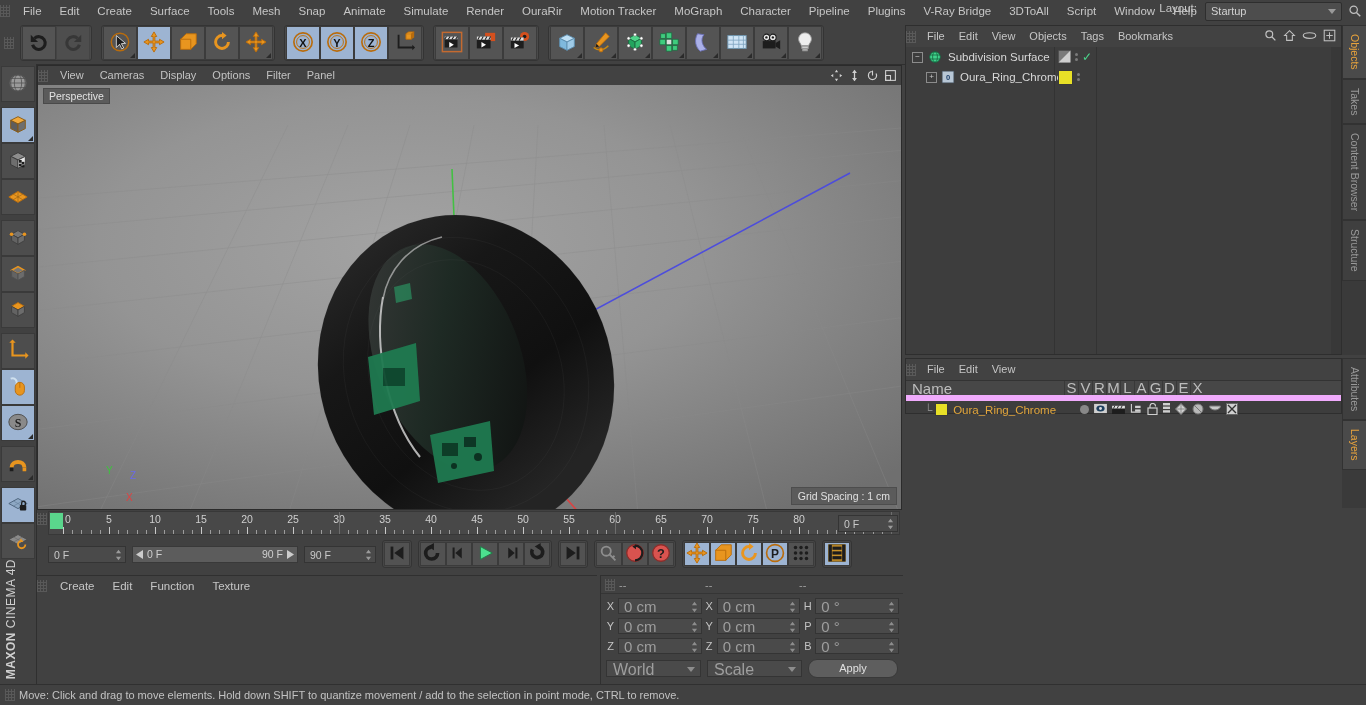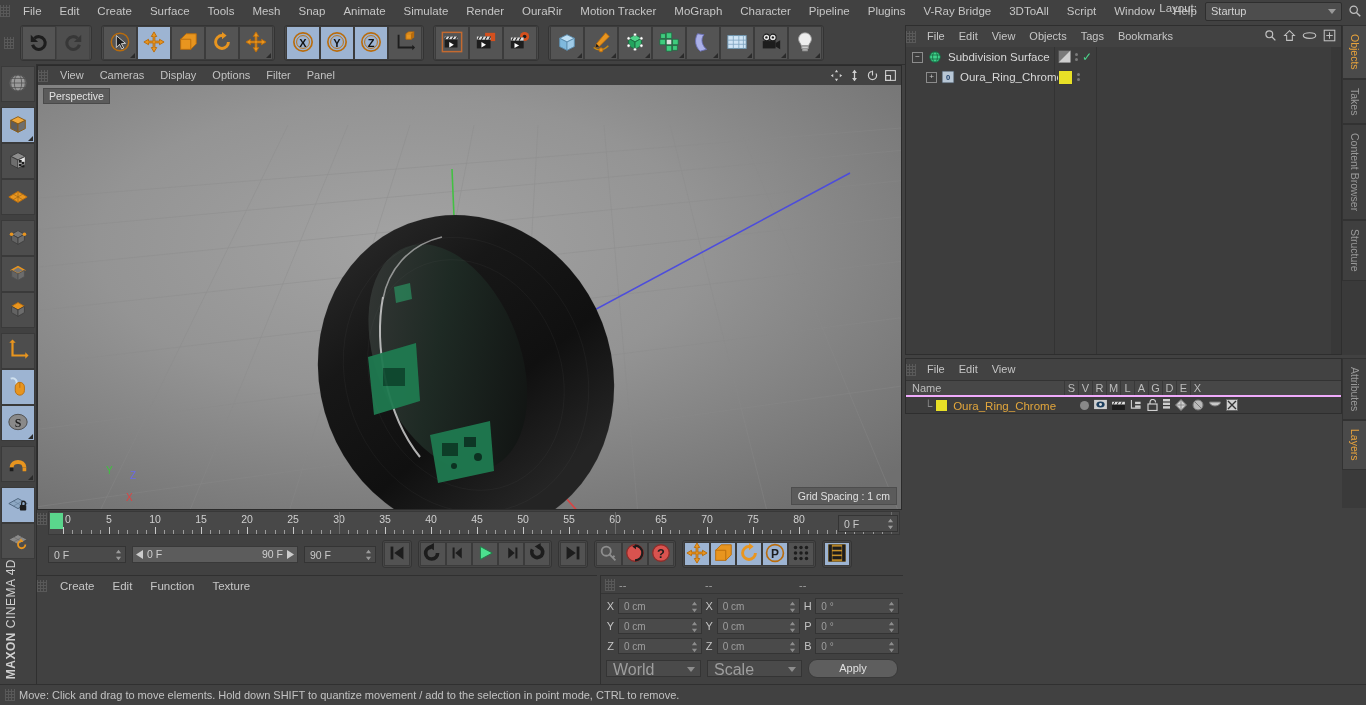--- a/index.html
+++ b/index.html
@@ -109,21 +109,21 @@
 
   
   .coordwrap{position:absolute;left:600px;top:575px;width:302px;height:110px;background:#414141;
              border-left:1px solid #303030;border-top:1px solid #303030;}
   .coordhead{display:flex;align-items:center;height:17px;font-size:11px;color:#a0a0a0;padding-left:4px;}
   .coordhead span{display:inline-block;}
   .coordtable{padding:2px 4px 0 4px;}
   .crow{display:flex;align-items:center;height:20px;gap:2px;}
   .clab{width:11px;text-align:center;color:#c4c4c4;font-size:11px;}
   .cfield{flex:1;height:16px;background:#4a4a4a;border:1px solid #343434;box-sizing:border-box;
-          color:#9e9e9e;font-size:10px;line-height:16px;padding-left:5px;position:relative;}
+          color:#9e9e9e;font-size:15px;line-height:16px;padding-left:5px;position:relative;}
   .cbottom{display:flex;align-items:center;gap:6px;padding:3px 5px 0 5px;}
   .csel{flex:1;height:17px;background:#4a4a4a;border:1px solid #343434;box-sizing:border-box;
         color:#9e9e9e;font-size:16px;line-height:17px;padding-left:6px;position:relative;}
   .csel .cv{position:absolute;right:5px;top:6px;width:0;height:0;
             border-left:4px solid transparent;border-right:4px solid transparent;border-top:5px solid #8d8d8d;}
   .applybtn{width:88px;height:17px;border-radius:9px;background:#5e5e5e;border:1px solid #393939;
             color:#e0e0e0;font-size:11px;text-align:center;line-height:17px;}
 
   
   .objwrap{position:absolute;left:905px;top:25px;width:437px;height:330px;background:#3d3d3d;
@@ -140,21 +140,21 @@
   .dots{display:flex;flex-direction:column;gap:2px;}
   .dots i{display:block;width:3px;height:3px;background:#7b7b7b;border-radius:50%;}
   .colsep{position:absolute;left:148px;top:0;bottom:0;width:1px;background:#333;}
   .colsep2{position:absolute;left:190px;top:0;bottom:0;width:1px;background:#333;}
 
   .attrwrap{position:absolute;left:905px;top:358px;width:437px;height:56px;background:#3d3d3d;
             border:1px solid #2e2e2e;box-sizing:border-box;}
   .attrhead{height:21px;background:#424242;display:flex;align-items:center;}
   .attrhead .mi{padding:0 7px;line-height:21px;font-size:11px;}
   .lcols{display:flex;align-items:center;height:14px;background:#474747;border-top:1px solid #333;
-         border-bottom:2px solid #f0abfc;font-size:11px;color:#bdbdbd;}
+         border-bottom:6px solid #f0abfc;font-size:15px;color:#bdbdbd;}
   .lcols .c{width:13px;text-align:center;border-left:1px solid #393939;height:14px;line-height:14px;}
   .lcols .nmc{width:152px;padding-left:6px;}
   .lrow{height:17px;display:flex;align-items:center;font-size:11.5px;color:#e2a63c;padding-left:18px;}
   .swatch{width:11px;height:11px;background:#e8e027;border:1px solid #3a3a3a;margin-right:5px;}
 
   
   .vtabs{position:absolute;right:0;width:24px;background:#3a3a3a;}
   .vtab{writing-mode:vertical-rl;text-orientation:mixed;font-size:10.5px;color:#9a9a9a;
         padding:8px 5px;background:#3f3f3f;border:1px solid #323232;border-right:none;box-sizing:border-box;
         width:24px;text-align:center;}

